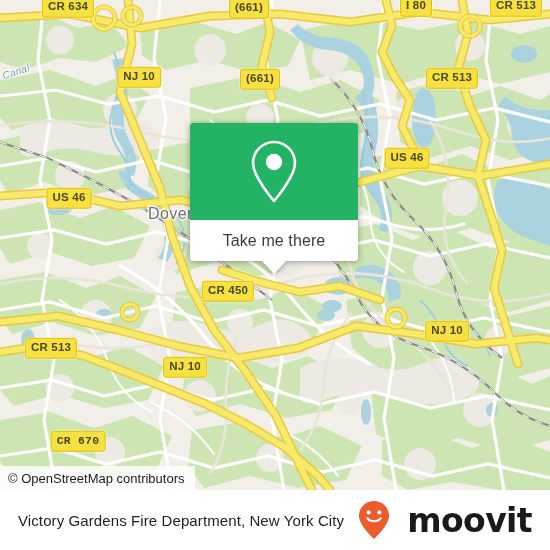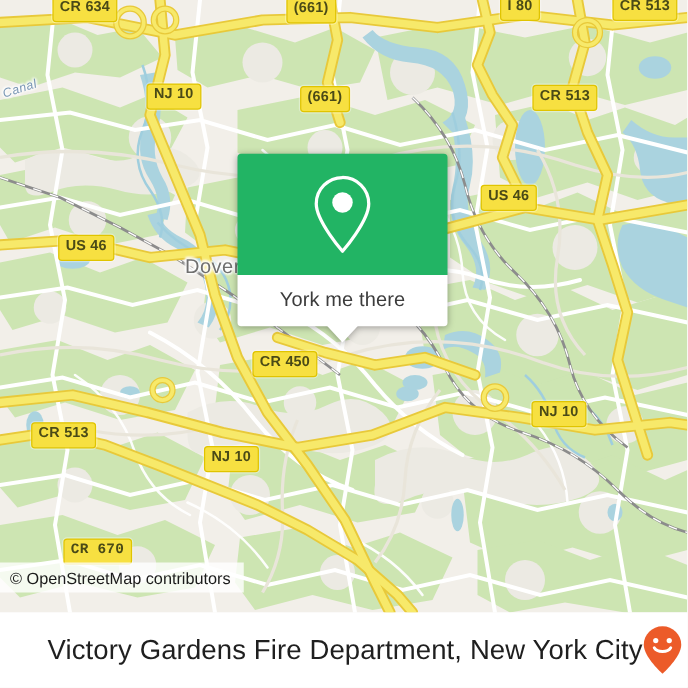--- a/index.html
+++ b/index.html
@@ -71,21 +71,21 @@
     padding: 3px 5px 4px 5px;
     white-space: nowrap;
     letter-spacing: .2px;
     box-shadow: 0 0 0 1px rgba(255,255,255,.35);
   }
 
   
   #attribution {
     position: absolute;
     left: 0;
-    bottom: 16px;
+    bottom: 0;
     height: 24px;
     display: flex;
     align-items: center;
     padding: 0 10px 0 8px;
     background: rgba(255,255,255,.80);
     color: #1b1b1b;
     font-size: 13px;
     white-space: nowrap;
   }
 
@@ -139,24 +139,23 @@
     height: 60px;
     background: #ffffff;
     display: flex;
     align-items: center;
     justify-content: space-between;
     padding: 0 18px 0 18px;
     box-sizing: border-box;
   }
   #footer-title {
     color: #1f1f1f;
-    font-size: 22px;
+    font-size: 15px;
     letter-spacing: .1px;
     white-space: nowrap;
-    margin-left: 20px;
   }
   #brand {
     display: flex;
     align-items: center;
     gap: 2px;
   }
   #brand-word {
     color: #1a1a1a;
     font-size: 33px;
     font-weight: bold;
@@ -371,21 +370,21 @@
     <div class="shield" style="left:78px;  top:441px;font-family:Liberation Mono, monospace;">CR 670</div>
 
     <div id="popup">
       <div id="popup-head">
         <svg width="52" height="66" viewBox="0 0 52 66" aria-hidden="true">
           <path d="M26 3 C14.5 3 5 12.4 5 24 C5 38 26 62 26 62 C26 62 47 38 47 24 C47 12.4 37.5 3 26 3 Z" fill="none" stroke="#ffffff" stroke-width="2.6" stroke-linejoin="round"></path>
           <circle cx="26" cy="23" r="8.2" fill="#ffffff"></circle>
         </svg>
       </div>
       <div id="popup-body">
-        <span id="popup-label">York me there</span>
+        <span id="popup-label">Take me there</span>
       </div>
       <div id="popup-tail"></div>
     </div>
 
     <div id="attribution">
       <span>© OpenStreetMap contributors</span>
     </div>
   </div>
 
   <div id="footer">

